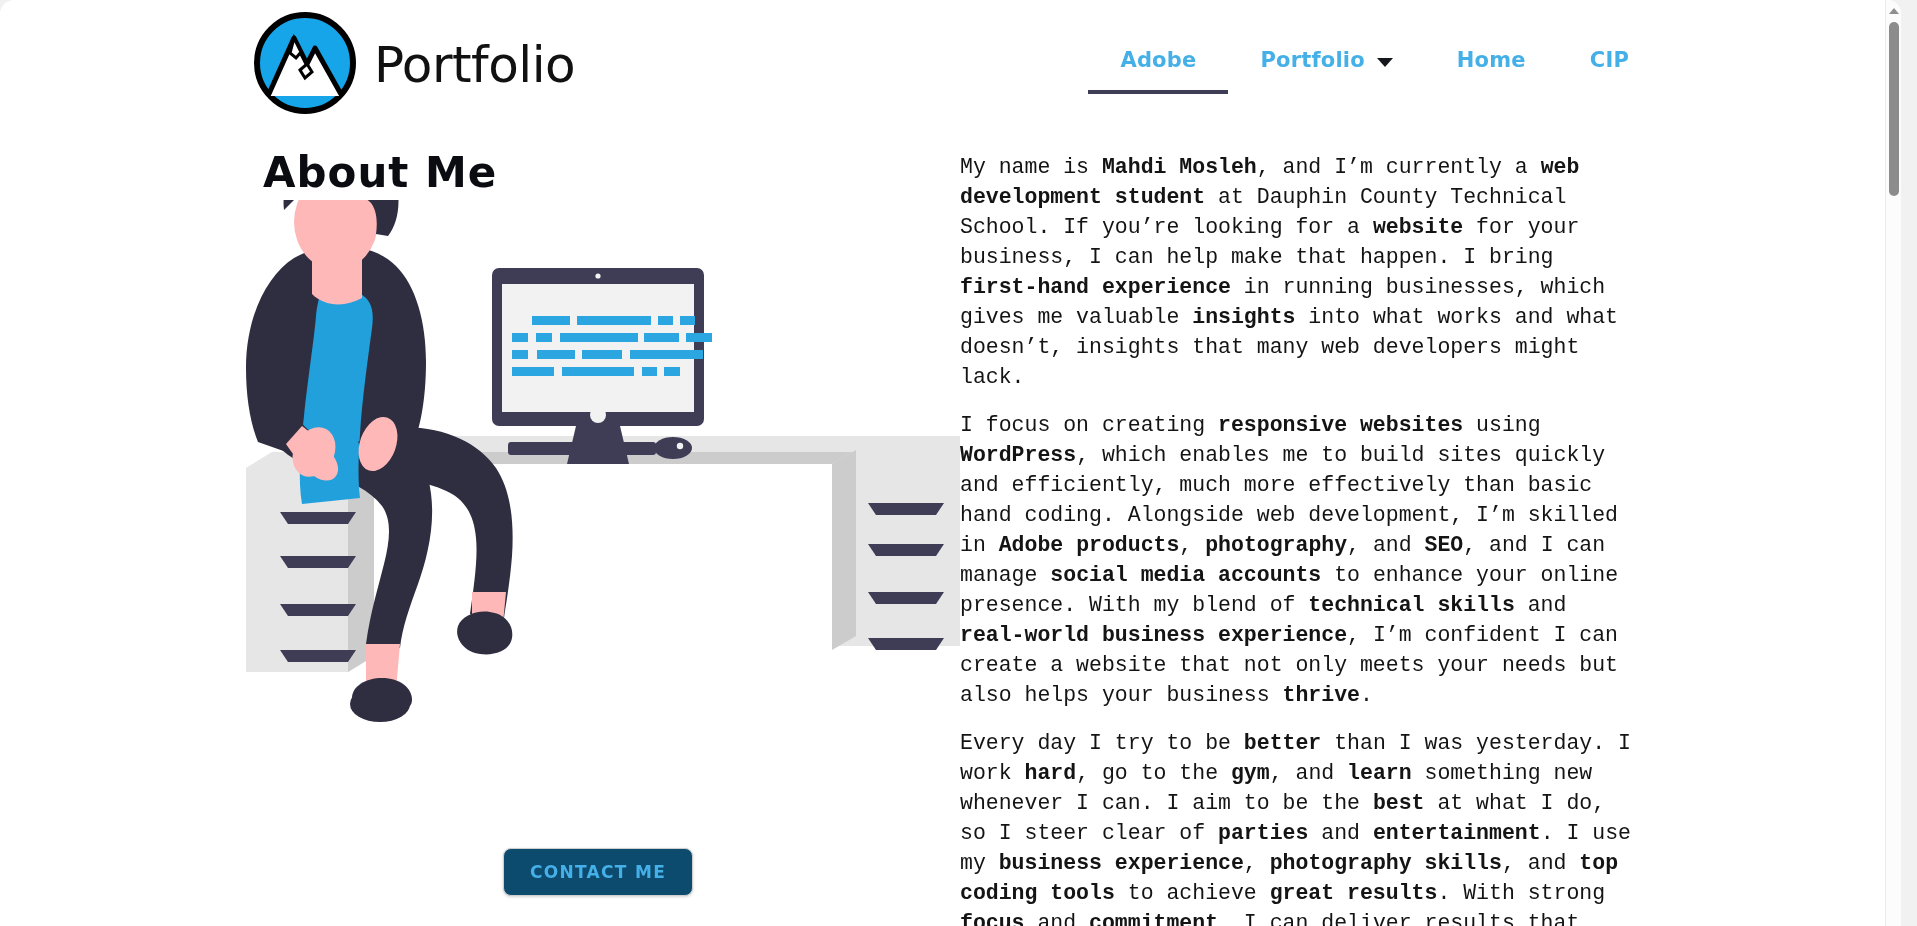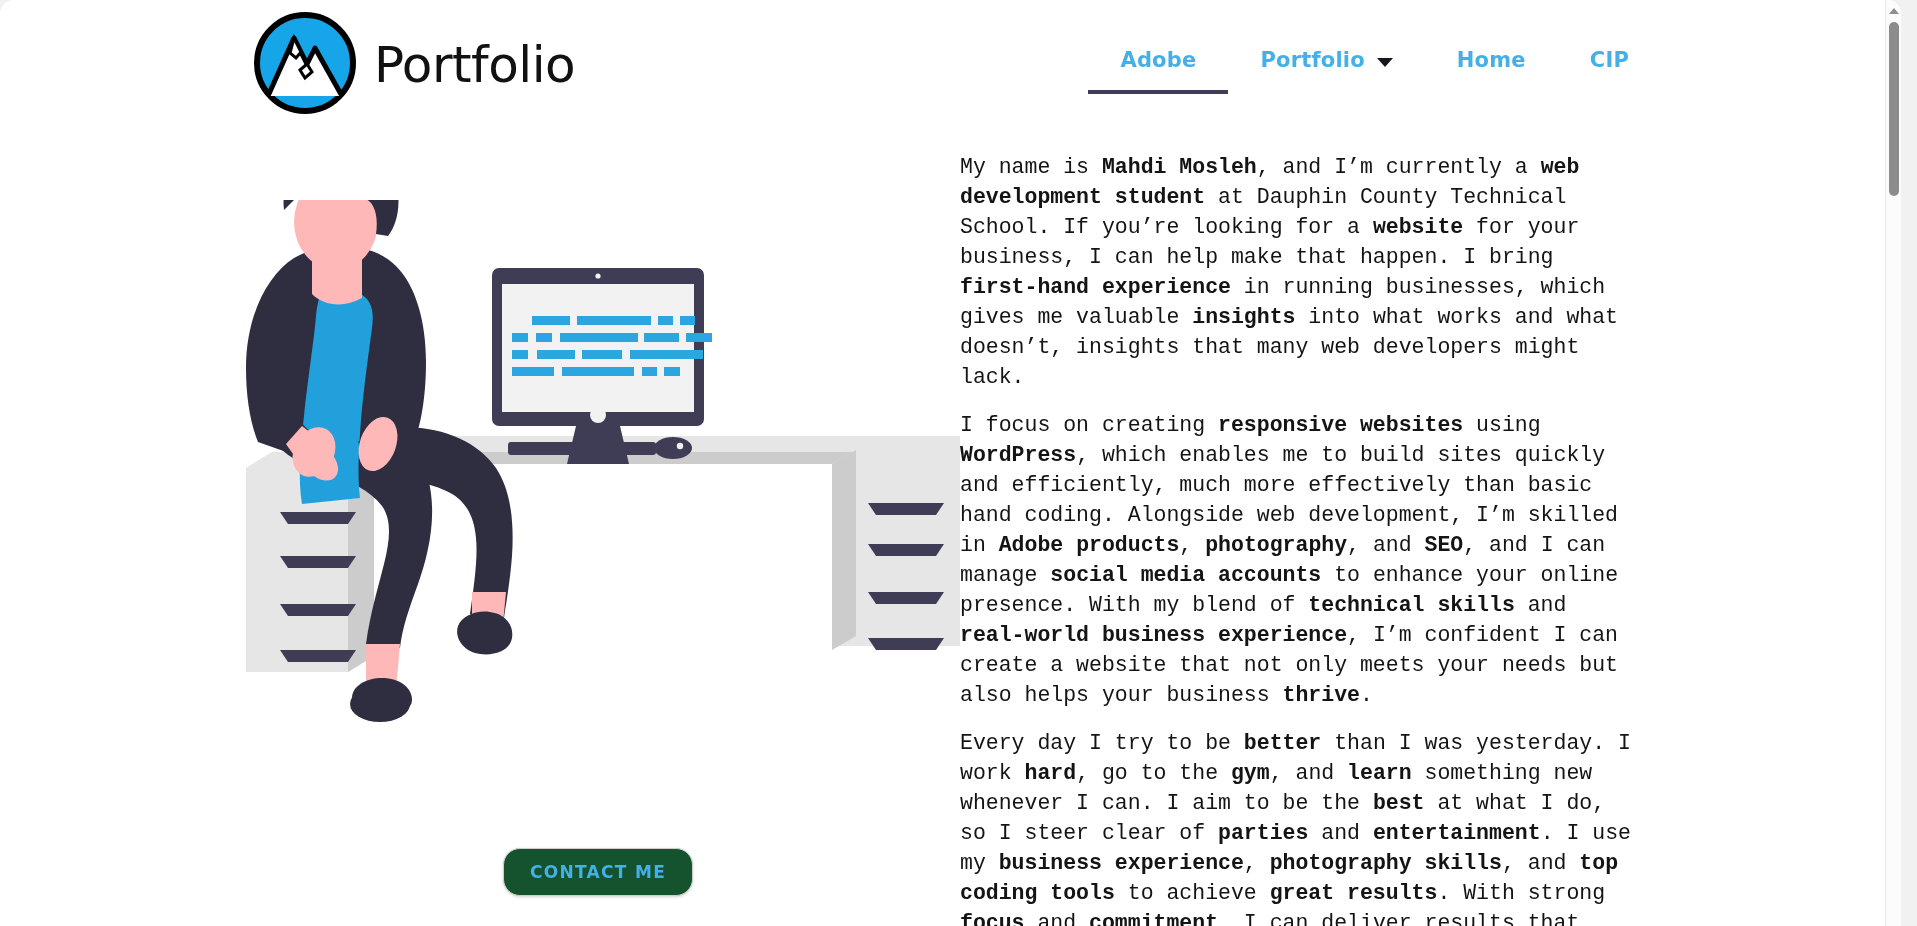--- a/index.html
+++ b/index.html
@@ -142,23 +142,23 @@
     height: 640px;
   }
   #illustration { display: block; }
 
   #contact-btn {
     position: absolute;
     left: 503px;
     top: 848px;
     width: 190px;
     height: 48px;
-    background: #14532d;
+    background: #0c4a6e;
     border: 1px solid #cfcfcf;
-    border-radius: 17px;
+    border-radius: 8px;
     box-shadow: 0 1px 3px rgba(0,0,0,0.18);
     color: #45b0e8;
     font-size: 17px;
     font-weight: 700;
     letter-spacing: 1.3px;
     font-family: "DejaVu Sans", sans-serif;
     cursor: pointer;
   }
 
   
@@ -203,20 +203,21 @@
       </div>
       <div class="nav-item">
         <span>Home</span>
       </div>
       <div class="nav-item">
         <span>CIP</span>
       </div>
     </nav>
   </header>
 
+  <h1 id="page-title">About Me</h1>
 
   <div id="illustration-wrap">
     <svg id="illustration" width="720" height="640" viewBox="0 0 720 640">
 
       <rect x="190" y="250" width="530" height="14" fill="#ccc"></rect>
       <rect x="190" y="236" width="530" height="16" fill="#e6e6e6"></rect>
 
       <g>
         <rect x="252" y="68" width="212" height="158" rx="7" fill="#3f3d56"></rect>
         <rect x="262" y="84" width="192" height="128" fill="#f2f2f2"></rect>

